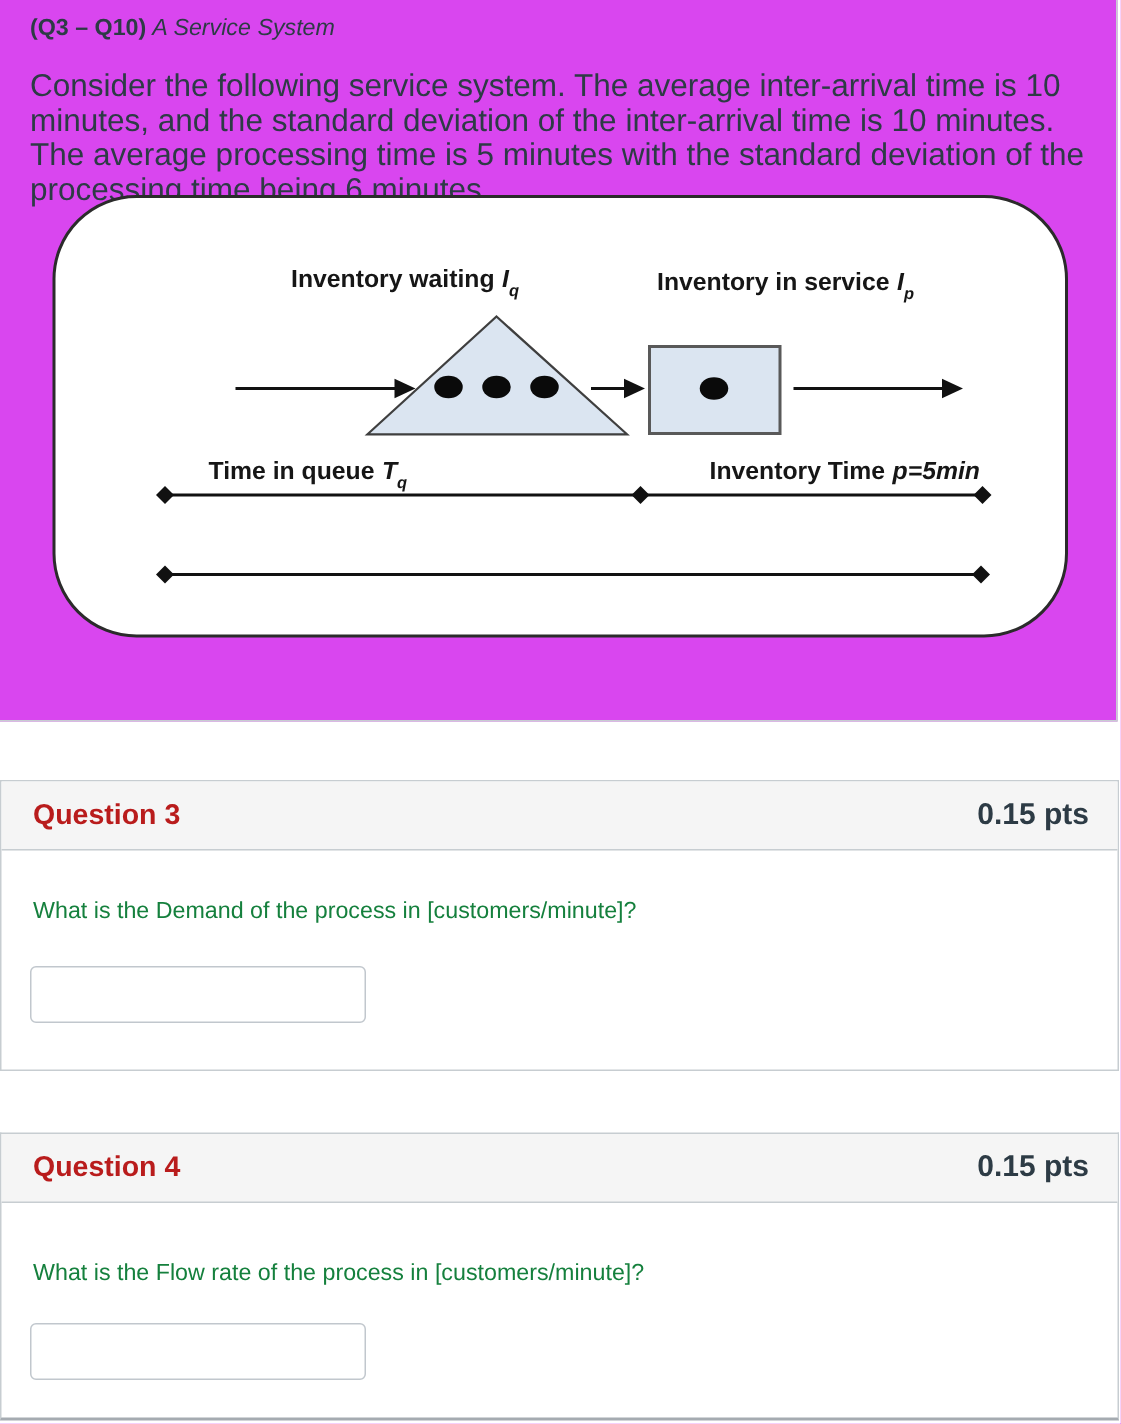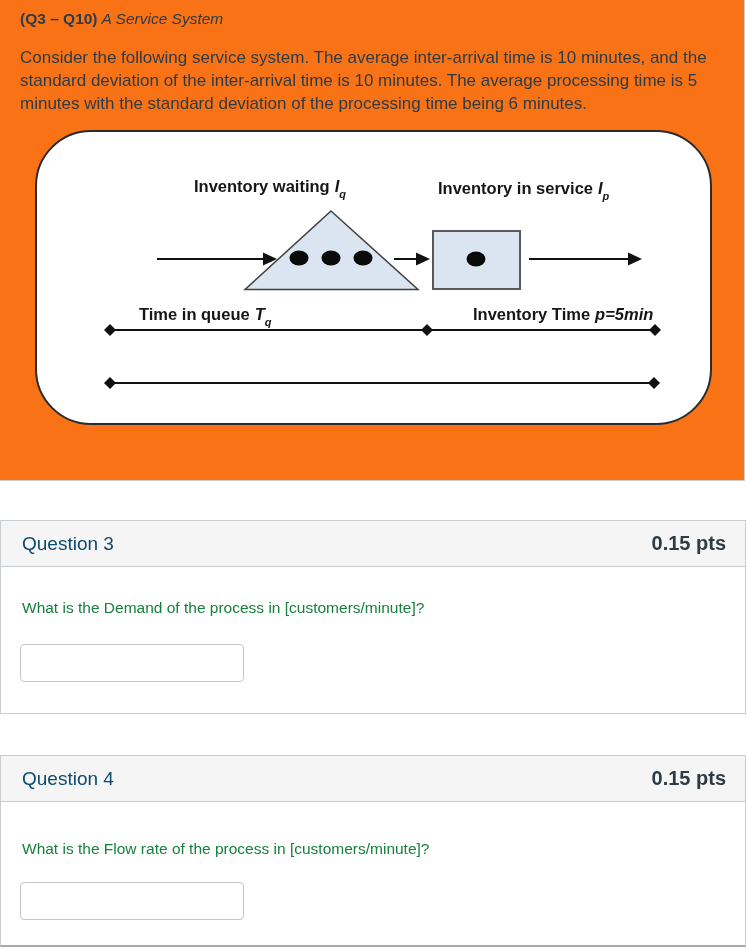--- a/index.html
+++ b/index.html
@@ -9,34 +9,34 @@
     position: relative;
     font-family: "Liberation Sans", sans-serif;
     color: #2D3B45;
     overflow: hidden;
   }
 
   
   .intro {
     position: absolute; left: 0; top: 0;
     width: 745px; height: 481px;
-    background: #f97316;
+    background: #d946ef;
     border-right: 1px solid #C7CDD1;
     border-bottom: 1px solid #C7CDD1;
   }
   .intro h2 {
     position: absolute; left: 20px; top: 10px;
     font-size: 15.5px; font-weight: 400; white-space: nowrap;
   }
   .intro h2 .t-bold { font-weight: 700; }
   .intro h2 .t-italic { font-style: italic; margin-left: 4px; }
   .intro .scenario {
     position: absolute; left: 20px; top: 46px;
     width: 707px;
-    font-size: 17px; line-height: 23px;
+    font-size: 21px; line-height: 23px;
   }
 
   
   .diagram {
     position: absolute; left: 35px; top: 130px;
     width: 677px; height: 295px;
     border: 2px solid #2b2b2b;
     border-radius: 56px;
     background: #fff;
   }
@@ -67,21 +67,21 @@
   }
   .qbox-3 { top: 520px; height: 194px; }
   .qbox-4 { top: 755px; height: 192px; border-bottom: 2px solid #A5ABB1; }
   .qheader {
     height: 46px;
     background: #F5F5F5;
     border-bottom: 1px solid #C7CDD1;
     display: flex; align-items: center; justify-content: space-between;
     padding: 0 19px 0 21px;
   }
-  .qtitle { font-size: 19px; font-weight: 400; color: #0c4a6e; }
+  .qtitle { font-size: 19px; font-weight: 700; color: #b91c1c; }
   .qpts   { font-size: 20px; font-weight: 700; color: #2D3B45; }
   .qbody  { position: relative; height: calc(100% - 46px); }
   .prompt {
     position: absolute; left: 21px;
     font-size: 15.5px; color: #15803d; white-space: nowrap;
   }
   .qbox-3 .prompt { top: 32px; }
   .qbox-4 .prompt { top: 38px; }
   .answer-input {
     position: absolute; left: 19px;

